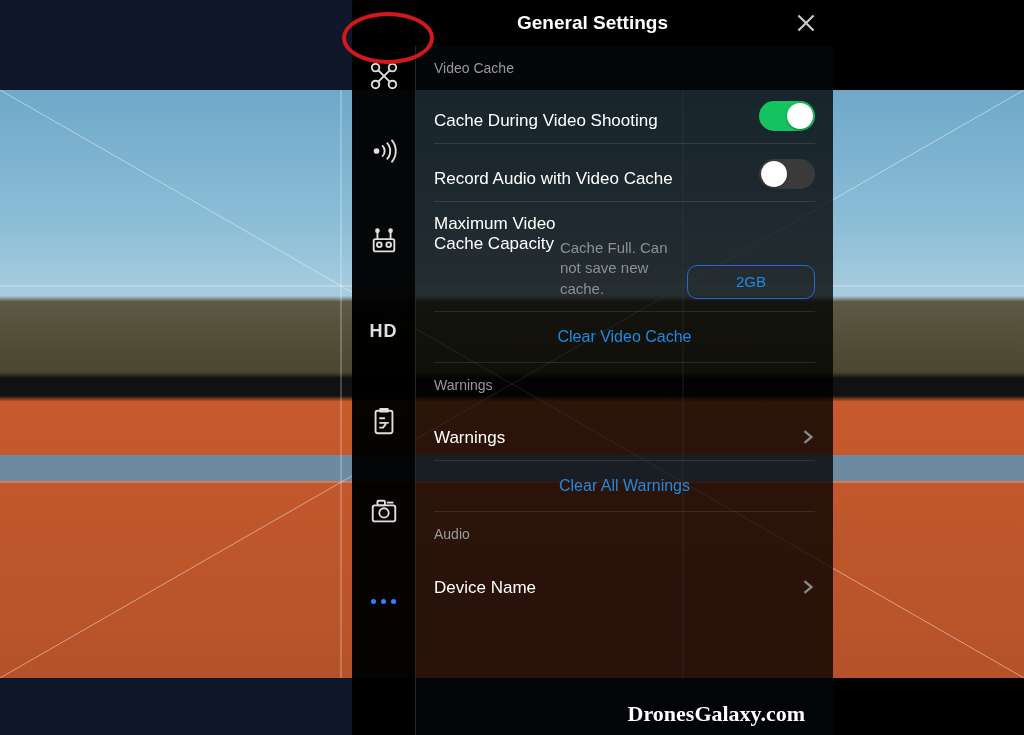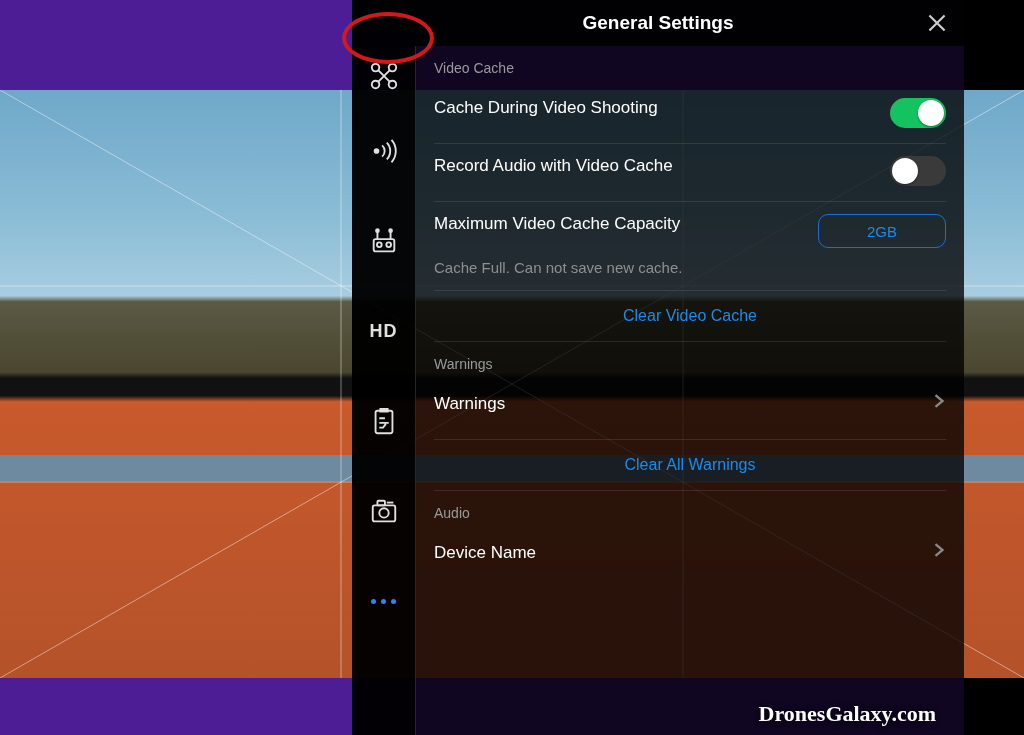--- a/index.html
+++ b/index.html
@@ -1,18 +1,18 @@
 <!DOCTYPE html>
 <html><head>
 <meta charset="utf-8">
 <style>
   * { box-sizing: border-box; margin: 0; padding: 0; }
   html, body { width: 1024px; height: 735px; overflow: hidden; font-family: -apple-system, "Helvetica Neue", Arial, sans-serif; background: #000; color: #fff; }
 
-  .root { position: relative; width: 964px; height: 735px; background: #4c1d95; }
+  .root { position: relative; width: 833px; height: 735px; background: #0f172a; }
 
   
   .preview {
     position: absolute;
     left: 0; top: 90px; width: 1024px; height: 588px;
     background:
       linear-gradient(to bottom,
         #6fa8c9 0%, #8bbdd6 22%, #a8cde0 35%,
         #5c5a44 36%, #4a4630 48%,
         #111 49%, #111 52%,
@@ -77,29 +77,29 @@
   .content {
     position: absolute;
     left: 416px; top: 46px; right: 0; bottom: 0;
     padding: 0 18px 0 18px;
     overflow: hidden;
   }
   .section-label {
     font-size: 14px; color: #9a9a9a; padding: 14px 0 10px 0;
   }
   .row {
-    display: flex; align-items: flex-start; justify-content: space-between;
+    display: flex; align-items: flex-end; justify-content: space-between;
     min-height: 58px;
     border-bottom: 1px solid rgba(255,255,255,0.10);
     padding: 12px 0;
   }
   .row.noborder { border-bottom: none; }
   .row .label { font-size: 17px; font-weight: 500; color: #fff; }
   .row .sub { font-size: 15px; color: #8f8f8f; margin-top: 24px; line-height: 1.35; max-width: 520px; }
-  .row .left { display: flex; flex-direction: column; }
+  .row .left { display: flex; }
 
   .toggle {
     width: 56px; height: 30px; border-radius: 15px; position: relative;
     background: #3a3a3a; cursor: pointer;
   }
   .toggle .knob {
     position: absolute; top: 2px; left: 2px; width: 26px; height: 26px;
     border-radius: 50%; background: #fff;
     box-shadow: 0 1px 2px rgba(0,0,0,0.4);
   }

